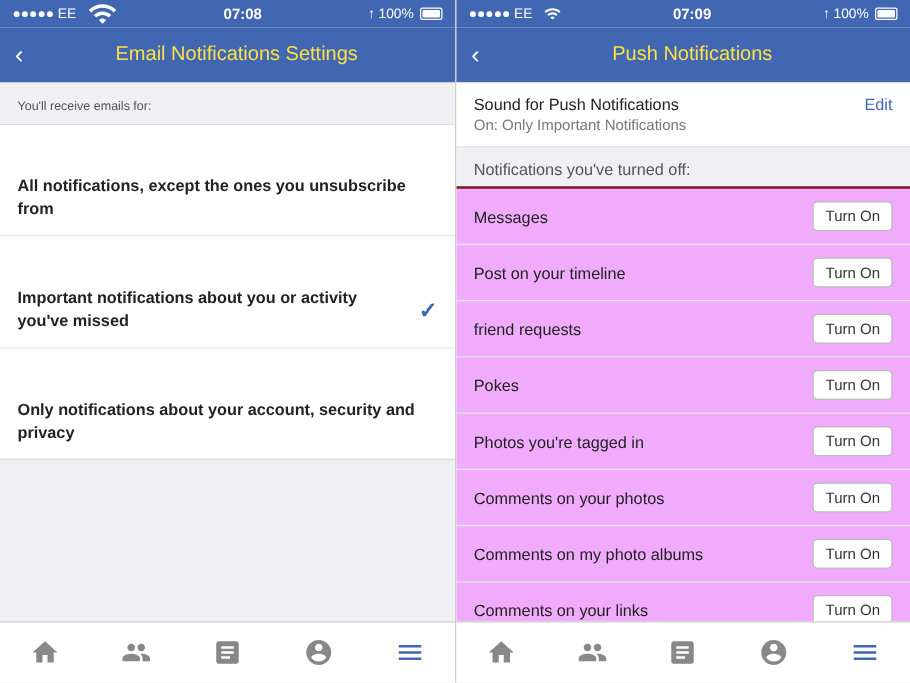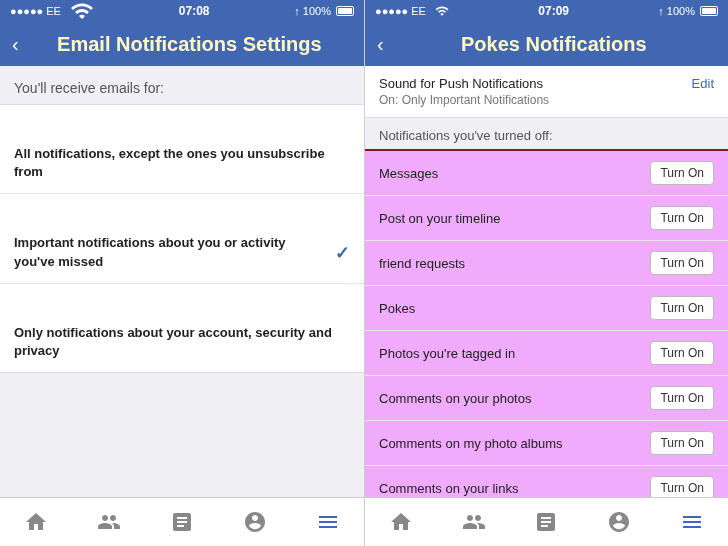--- a/index.html
+++ b/index.html
@@ -52,35 +52,35 @@
     }
     .nav-back {
       color: #fff;
       font-size: 20px;
       cursor: pointer;
       display: flex;
       align-items: center;
     }
     .nav-title {
       flex: 1;
-      font-size: 20px;
-      font-weight: 700;
+      font-size: 16px;
+      font-weight: 400;
       text-align: center;
-      color: #fef9c3;
+      color: #fde047;
     }
 
     
     .email-body {
       flex: 1;
       overflow-y: auto;
       padding: 14px 0 0 0;
       background: #efeff4;
     }
     .section-label {
-      font-size: 14px;
+      font-size: 10px;
       color: #555;
       padding: 0 28px 8px 14px;
     }
     .option-list {
       background: #fff;
       border-top: 1px solid #ddd;
       border-bottom: 1px solid #ddd;
     }
     .option-item {
       padding: 12px 14px;
@@ -281,21 +281,21 @@
       <span>↑</span>
       <span>100%</span>
       <span style="display:inline-block;width:18px;height:10px;border:1.5px solid #fff;border-radius:2px;position:relative;margin-left:2px;">
         <span style="position:absolute;left:1px;top:1px;bottom:1px;right:1px;background:#fff;border-radius:1px;"></span>
       </span>
     </span>
   </div>
 
   <div class="nav-bar">
     <span class="nav-back">‹</span>
-    <span class="nav-title">Pokes Notifications</span>
+    <span class="nav-title">Push Notifications</span>
   </div>
 
   <div class="push-body">
 
     <div class="sound-section">
       <div class="sound-row">
         <span class="sound-title">Sound for Push Notifications</span>
         <span class="edit-link">Edit</span>
       </div>
       <div class="sound-sub">On: Only Important Notifications</div>

